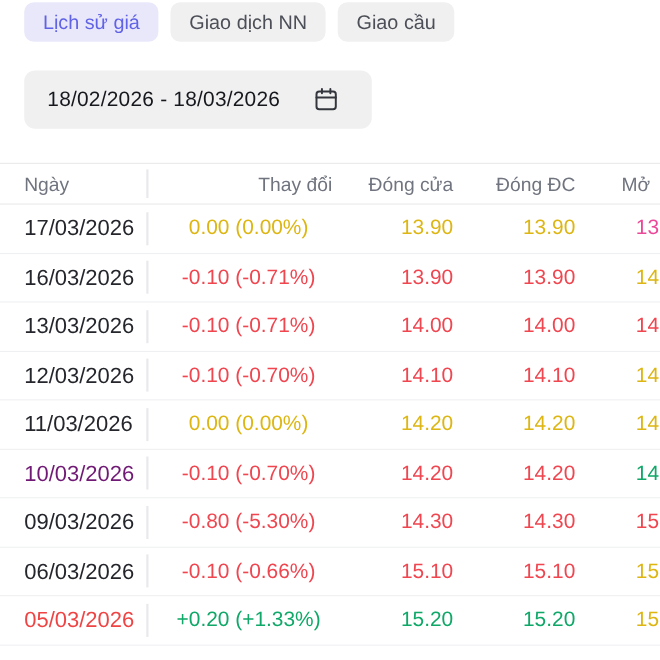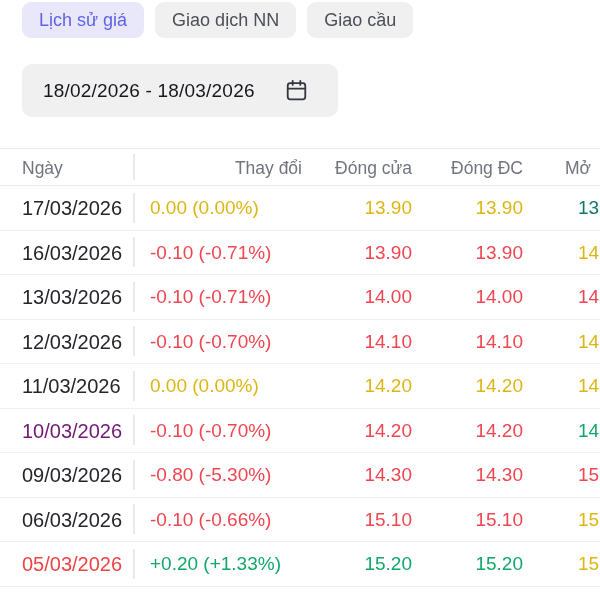--- a/index.html
+++ b/index.html
@@ -30,21 +30,21 @@
   .h-change { left: 150px; width: 152px; text-align: right; }
   .h-close { left: 312px; width: 100px; text-align: right; }
   .h-adj { left: 423px; width: 100px; text-align: right; }
   .h-open { left: 565px; }
   .v-div { position: absolute; left: 133px; top: 15%; height: 70%; width: 2px;
            background: #e9e9ed; }
 
   .row { position: relative; height: 44.5px; border-bottom: 1.5px solid #eff0f2; }
   .row span { position: absolute; top: 0; height: 44.5px; line-height: 44.5px; }
   .c-date { left: 22px; font-size: 20px; font-weight: 500; color: #24262c; }
-  .c-change { left: 150px; width: 152px; text-align: left; font-size: 19px; }
+  .c-change { left: 150px; width: 152px; text-align: center; font-size: 19px; }
   .c-close { left: 312px; width: 100px; text-align: right; font-size: 19px; }
   .c-adj { left: 423px; width: 100px; text-align: right; font-size: 19px; }
   .c-open { left: 578px; font-size: 19px; }
 </style>
 </head>
 <body>
 
 <div class="stage">
 
   <div class="tabs">
@@ -74,21 +74,21 @@
       <span class="h-adj">Đóng ĐC</span>
       <span class="h-open">Mở</span>
     </div>
     <div id="tbody">
         <div class="row">
           <span class="c-date" style="color: rgb(36, 38, 44);">17/03/2026</span>
           <i class="v-div"></i>
           <span class="c-change" style="color: rgb(221, 182, 20);">0.00 (0.00%)</span>
           <span class="c-close" style="color: rgb(221, 182, 20);">13.90</span>
           <span class="c-adj" style="color: rgb(221, 182, 20);">13.90</span>
-          <span class="c-open" style="color: #0f766e;">13</span>
+          <span class="c-open" style="color: #ec4899;">13</span>
         </div>
         <div class="row">
           <span class="c-date" style="color: rgb(36, 38, 44);">16/03/2026</span>
           <i class="v-div"></i>
           <span class="c-change" style="color: rgb(239, 70, 80);">-0.10 (-0.71%)</span>
           <span class="c-close" style="color: rgb(239, 70, 80);">13.90</span>
           <span class="c-adj" style="color: rgb(239, 70, 80);">13.90</span>
           <span class="c-open" style="color: rgb(221, 182, 20);">14</span>
         </div>
         <div class="row">

